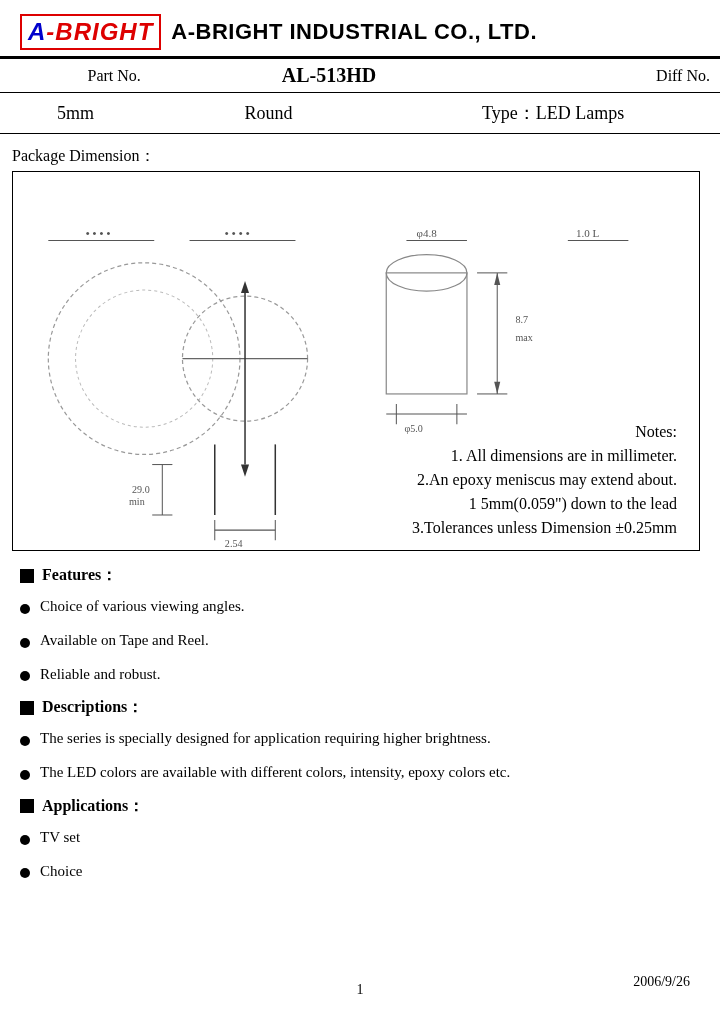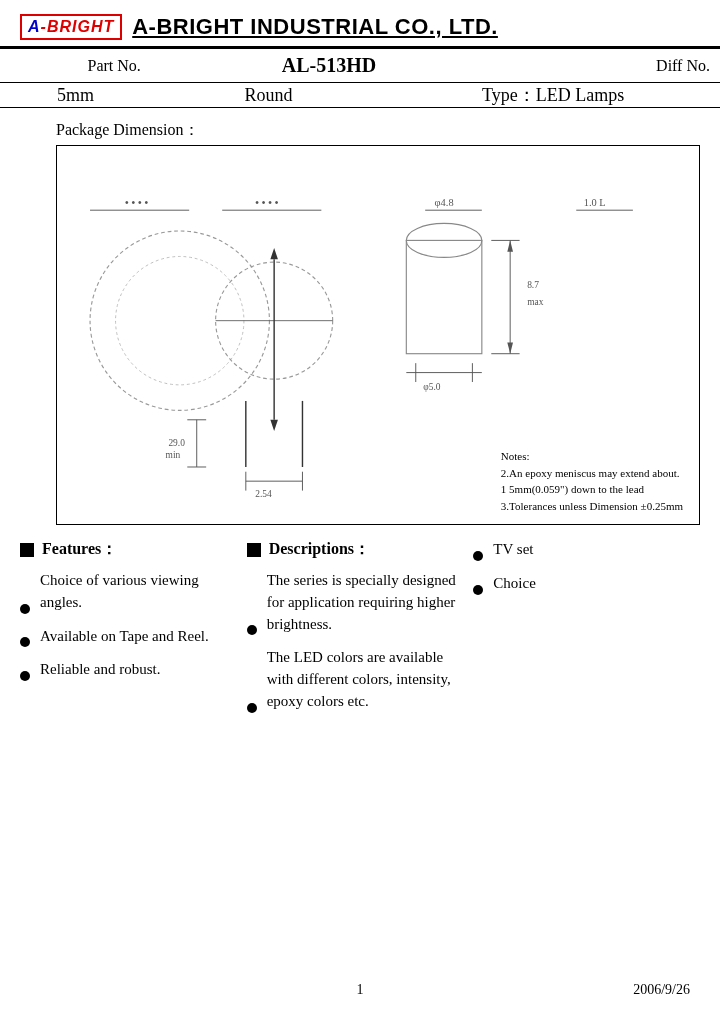--- a/index.html
+++ b/index.html
@@ -21,63 +21,61 @@
       border-bottom: 2.5px solid #000;
     }
     .logo-box {
       display: inline-flex;
       align-items: center;
       border: 2.5px solid #d00;
       padding: 2px 6px;
       margin-right: 10px;
     }
     .logo-text {
-      font-size: 16px;
+      font-size: 24px;
       font-weight: 900;
       font-style: italic;
       color: #d00;
       letter-spacing: 1px;
       font-family: Arial, sans-serif;
     }
     .logo-text span {
       color: #00c;
     }
     .company-name {
       font-size: 22px;
       font-weight: bold;
       font-family: Arial, sans-serif;
       color: #000;
       letter-spacing: 0.5px;
-      text-decoration: underline;
     }
 
     
     .part-table {
       width: 100%;
       border-collapse: collapse;
       margin-top: 0;
     }
     .part-table tr:first-child td {
       border-top: 1.5px solid #000;
       border-bottom: 1px solid #000;
       padding: 5px 10px;
       text-align: right;
       font-size: 16px;
     }
     .part-table tr:last-child td {
       border-bottom: 1.5px solid #000;
-      padding: 0 10px;
+      padding: 8px 10px;
       text-align: center;
       font-size: 18px;
     }
 
     
     .package-section {
-      padding: 12px 20px 0 32px;
-      margin-left: 24px;
+      padding: 12px 20px 0 12px;
     }
     .package-title {
       font-size: 16px;
       margin-bottom: 4px;
     }
     .dimension-box {
       border: 1.5px solid #000;
       width: 100%;
       height: 380px;
       position: relative;
@@ -87,32 +85,33 @@
 
     
     .led-diagram {
       position: absolute;
       top: 0; left: 0; right: 0; bottom: 0;
     }
 
     
     .notes-box {
       position: absolute;
-      right: 16px;
+      right: 22px;
       bottom: 10px;
-      font-size: 11px;
+      font-size: 16px;
       line-height: 1.5;
-      text-align: left;
+      text-align: right;
     }
 
     
     .bottom-section {
       padding: 14px 20px 0 20px;
       display: flex;
       gap: 0;
+      flex-direction: column;
     }
     .column {
       flex: 1;
       padding-right: 10px;
     }
     .column-header {
       display: flex;
       align-items: center;
       margin-bottom: 10px;
       font-size: 16px;
@@ -121,40 +120,40 @@
     .black-square {
       display: inline-block;
       width: 14px;
       height: 14px;
       background: #000;
       margin-right: 8px;
       flex-shrink: 0;
     }
     .bullet-item {
       display: flex;
-      align-items: flex-end;
+      align-items: center;
       margin-bottom: 12px;
       font-size: 15px;
       line-height: 1.45;
     }
     .bullet-circle {
       display: inline-block;
       width: 10px;
       height: 10px;
       border-radius: 50%;
       background: #000;
       margin-right: 10px;
       margin-top: 4px;
       flex-shrink: 0;
     }
 
     
     .footer {
       position: absolute;
-      bottom: 14px;
+      bottom: 22px;
       left: 0;
       right: 0;
       display: flex;
       justify-content: space-between;
       padding: 0 30px;
       font-size: 14px;
     }
     .footer-center {
       position: absolute;
       bottom: 14px;
@@ -250,20 +249,21 @@
 
       <line x1="148" y1="290" x2="148" y2="340" stroke="#555" stroke-width="1"></line>
       <line x1="138" y1="290" x2="158" y2="290" stroke="#555" stroke-width="1"></line>
       <line x1="138" y1="340" x2="158" y2="340" stroke="#555" stroke-width="1"></line>
       <text x="118" y="318" font-size="10" fill="#555">29.0</text>
       <text x="115" y="330" font-size="10" fill="#555">min</text>
     </svg>
 
     <div class="notes-box">
       <div>Notes:</div>
+      <div>1. All dimensions are in millimeter.</div>
       <div>2.An epoxy meniscus may extend about.</div>
       <div> 1 5mm(0.059") down to the lead</div>
       <div>3.Tolerances unless Dimension ±0.25mm</div>
     </div>
   </div>
 </div>
 
 <div class="bottom-section">
 
   <div class="column">
@@ -294,20 +294,24 @@
       <span class="bullet-circle"></span>
       <span>The series is specially designed for application requiring higher brightness.</span>
     </div>
     <div class="bullet-item">
       <span class="bullet-circle"></span>
       <span>The LED colors are available with different colors, intensity, epoxy colors etc.</span>
     </div>
   </div>
 
   <div class="column">
+    <div class="column-header">
+      <span class="black-square"></span>
+      <span>Applications：</span>
+    </div>
     <div class="bullet-item">
       <span class="bullet-circle"></span>
       <span>TV set</span>
     </div>
     <div class="bullet-item">
       <span class="bullet-circle"></span>
       <span>Choice</span>
     </div>
   </div>
 </div>

